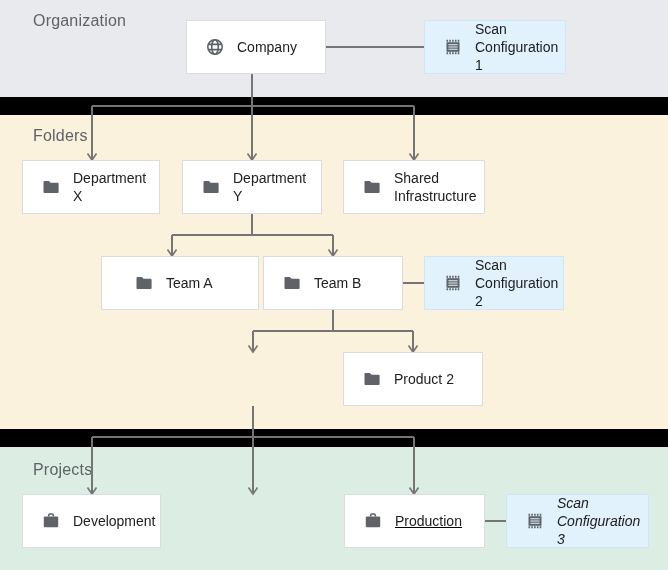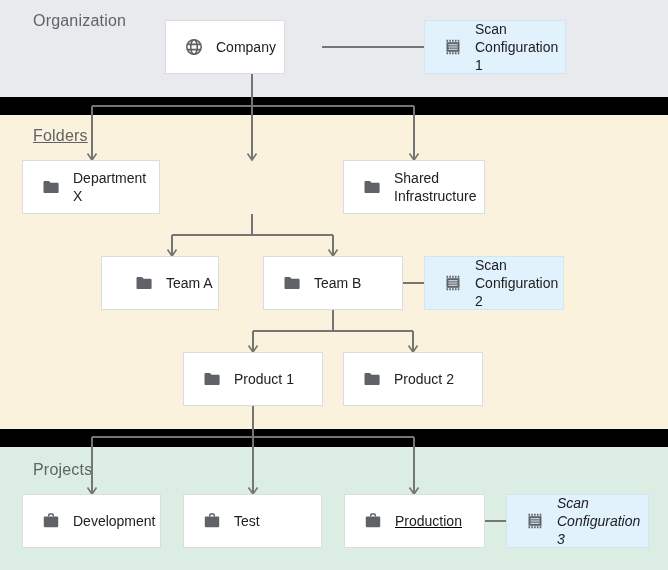--- a/index.html
+++ b/index.html
@@ -22,21 +22,21 @@
   .divider-2     { top: 429px; height: 18px; background: #000000; }
   .band-projects { top: 447px; height: 123px; background: #DCEDE3; }
 
   .section-label {
     position: absolute;
     font-size: 16px;
     color: #5F6368;
     letter-spacing: 0.2px;
   }
   .label-org      { left: 33px; top: 12px; }
-  .label-folders  { left: 33px; top: 127px; text-decoration: underline; }
+  .label-folders  { left: 33px; top: 127px; }
   .label-projects { left: 33px; top: 461px; }
 
   
   .connectors {
     position: absolute;
     left: 0; top: 0;
     width: 668px; height: 570px;
     z-index: 1;
     pointer-events: none;
   }
@@ -62,26 +62,26 @@
   }
   .node .icon { width: 20px; height: 20px; flex: 0 0 20px; display: block; }
   .node .icon svg { display: block; width: 20px; height: 20px; }
   .node-label {
     font-size: 14px;
     line-height: 18px;
     color: #202124;
   }
 
   
-  .n-company    { left: 165px; top: 20px;  width: 120px; }
+  .n-company    { left: 186px; top: 20px;  width: 140px; }
   .n-scan1      { left: 424px; top: 20px;  width: 142px; }
   .n-deptx      { left: 22px;  top: 160px; width: 138px; }
   .n-depty      { left: 182px; top: 160px; width: 140px; }
   .n-shared     { left: 343px; top: 160px; width: 142px; }
-  .n-teama      { left: 101px; top: 256px; width: 118px; padding-left: 32px; }
+  .n-teama      { left: 101px; top: 256px; width: 158px; padding-left: 32px; }
   .n-teamb      { left: 263px; top: 256px; width: 140px; }
   .n-scan2      { left: 424px; top: 256px; width: 140px; }
   .n-product1   { left: 183px; top: 352px; width: 140px; }
   .n-product2   { left: 343px; top: 352px; width: 140px; }
   .n-dev        { left: 22px;  top: 494px; width: 139px; }
   .n-test       { left: 183px; top: 494px; width: 139px; }
   .n-prod       { left: 344px; top: 494px; width: 141px; text-decoration: underline; }
   .n-scan3      { left: 506px; top: 494px; width: 143px; font-style: italic; }
 </style>
 </head>
@@ -165,20 +165,28 @@
 
   <div class="node n-deptx">
     <span class="icon">
       <svg viewBox="0 0 20 20">
           <path fill="#5F6368" d="M2.5 5.1c0-.6.5-1.1 1.1-1.1h4.3l1.7 1.8h6.9c.6 0 1.1.5 1.1 1.1v8c0 .6-.5 1.1-1.1 1.1H3.6c-.6 0-1.1-.5-1.1-1.1z"></path>
         </svg>
     </span>
     <span class="node-label">Department X</span>
   </div>
 
+  <div class="node n-depty">
+    <span class="icon">
+      <svg viewBox="0 0 20 20">
+          <path fill="#5F6368" d="M2.5 5.1c0-.6.5-1.1 1.1-1.1h4.3l1.7 1.8h6.9c.6 0 1.1.5 1.1 1.1v8c0 .6-.5 1.1-1.1 1.1H3.6c-.6 0-1.1-.5-1.1-1.1z"></path>
+        </svg>
+    </span>
+    <span class="node-label">Department Y</span>
+  </div>
 
   <div class="node n-shared">
     <span class="icon">
       <svg viewBox="0 0 20 20">
           <path fill="#5F6368" d="M2.5 5.1c0-.6.5-1.1 1.1-1.1h4.3l1.7 1.8h6.9c.6 0 1.1.5 1.1 1.1v8c0 .6-.5 1.1-1.1 1.1H3.6c-.6 0-1.1-.5-1.1-1.1z"></path>
         </svg>
     </span>
     <span class="node-label">Shared Infrastructure</span>
   </div>
 
@@ -205,57 +213,40 @@
       <svg viewBox="0 0 20 20">
           <line x1="3.5" y1="3.8" x2="16.5" y2="3.8" stroke="#5F6368" stroke-width="2" stroke-dasharray="1.6 1.2"></line>
           <rect x="3.5" y="5.2" width="13" height="9.6" fill="#5F6368"></rect>
           <line x1="3.5" y1="16.2" x2="16.5" y2="16.2" stroke="#5F6368" stroke-width="2" stroke-dasharray="1.6 1.2"></line>
           <path d="M5.4 7.8 H14.6 M5.4 10 H14.6 M5.4 12.2 H14.6" stroke="#E1F2FC" stroke-width="1.1" fill="none"></path>
         </svg>
     </span>
     <span class="node-label">Scan Configuration 2</span>
   </div>
 
-  <div class="node n-product1">
-    <span class="icon">
-      <svg viewBox="0 0 20 20">
-          <path fill="#5F6368" d="M2.5 5.1c0-.6.5-1.1 1.1-1.1h4.3l1.7 1.8h6.9c.6 0 1.1.5 1.1 1.1v8c0 .6-.5 1.1-1.1 1.1H3.6c-.6 0-1.1-.5-1.1-1.1z"></path>
-        </svg>
-    </span>
-    <span class="node-label">Product 1</span>
-  </div>
 
   <div class="node n-product2">
     <span class="icon">
       <svg viewBox="0 0 20 20">
           <path fill="#5F6368" d="M2.5 5.1c0-.6.5-1.1 1.1-1.1h4.3l1.7 1.8h6.9c.6 0 1.1.5 1.1 1.1v8c0 .6-.5 1.1-1.1 1.1H3.6c-.6 0-1.1-.5-1.1-1.1z"></path>
         </svg>
     </span>
     <span class="node-label">Product 2</span>
   </div>
 
   <div class="node n-dev">
     <span class="icon">
       <svg viewBox="0 0 20 20">
           <path d="M7.7 5.4 V4.2 c0-.65.5-1.15 1.15-1.15 h2.3 c.65 0 1.15.5 1.15 1.15 v1.2" fill="none" stroke="#5F6368" stroke-width="1.5"></path>
           <rect x="2.8" y="5.4" width="14.4" height="10.8" rx="1.2" fill="#5F6368"></rect>
         </svg>
     </span>
     <span class="node-label">Development</span>
   </div>
 
-  <div class="node n-test">
-    <span class="icon">
-      <svg viewBox="0 0 20 20">
-          <path d="M7.7 5.4 V4.2 c0-.65.5-1.15 1.15-1.15 h2.3 c.65 0 1.15.5 1.15 1.15 v1.2" fill="none" stroke="#5F6368" stroke-width="1.5"></path>
-          <rect x="2.8" y="5.4" width="14.4" height="10.8" rx="1.2" fill="#5F6368"></rect>
-        </svg>
-    </span>
-    <span class="node-label">Test</span>
-  </div>
 
   <div class="node n-prod">
     <span class="icon">
       <svg viewBox="0 0 20 20">
           <path d="M7.7 5.4 V4.2 c0-.65.5-1.15 1.15-1.15 h2.3 c.65 0 1.15.5 1.15 1.15 v1.2" fill="none" stroke="#5F6368" stroke-width="1.5"></path>
           <rect x="2.8" y="5.4" width="14.4" height="10.8" rx="1.2" fill="#5F6368"></rect>
         </svg>
     </span>
     <span class="node-label">Production</span>
   </div>

